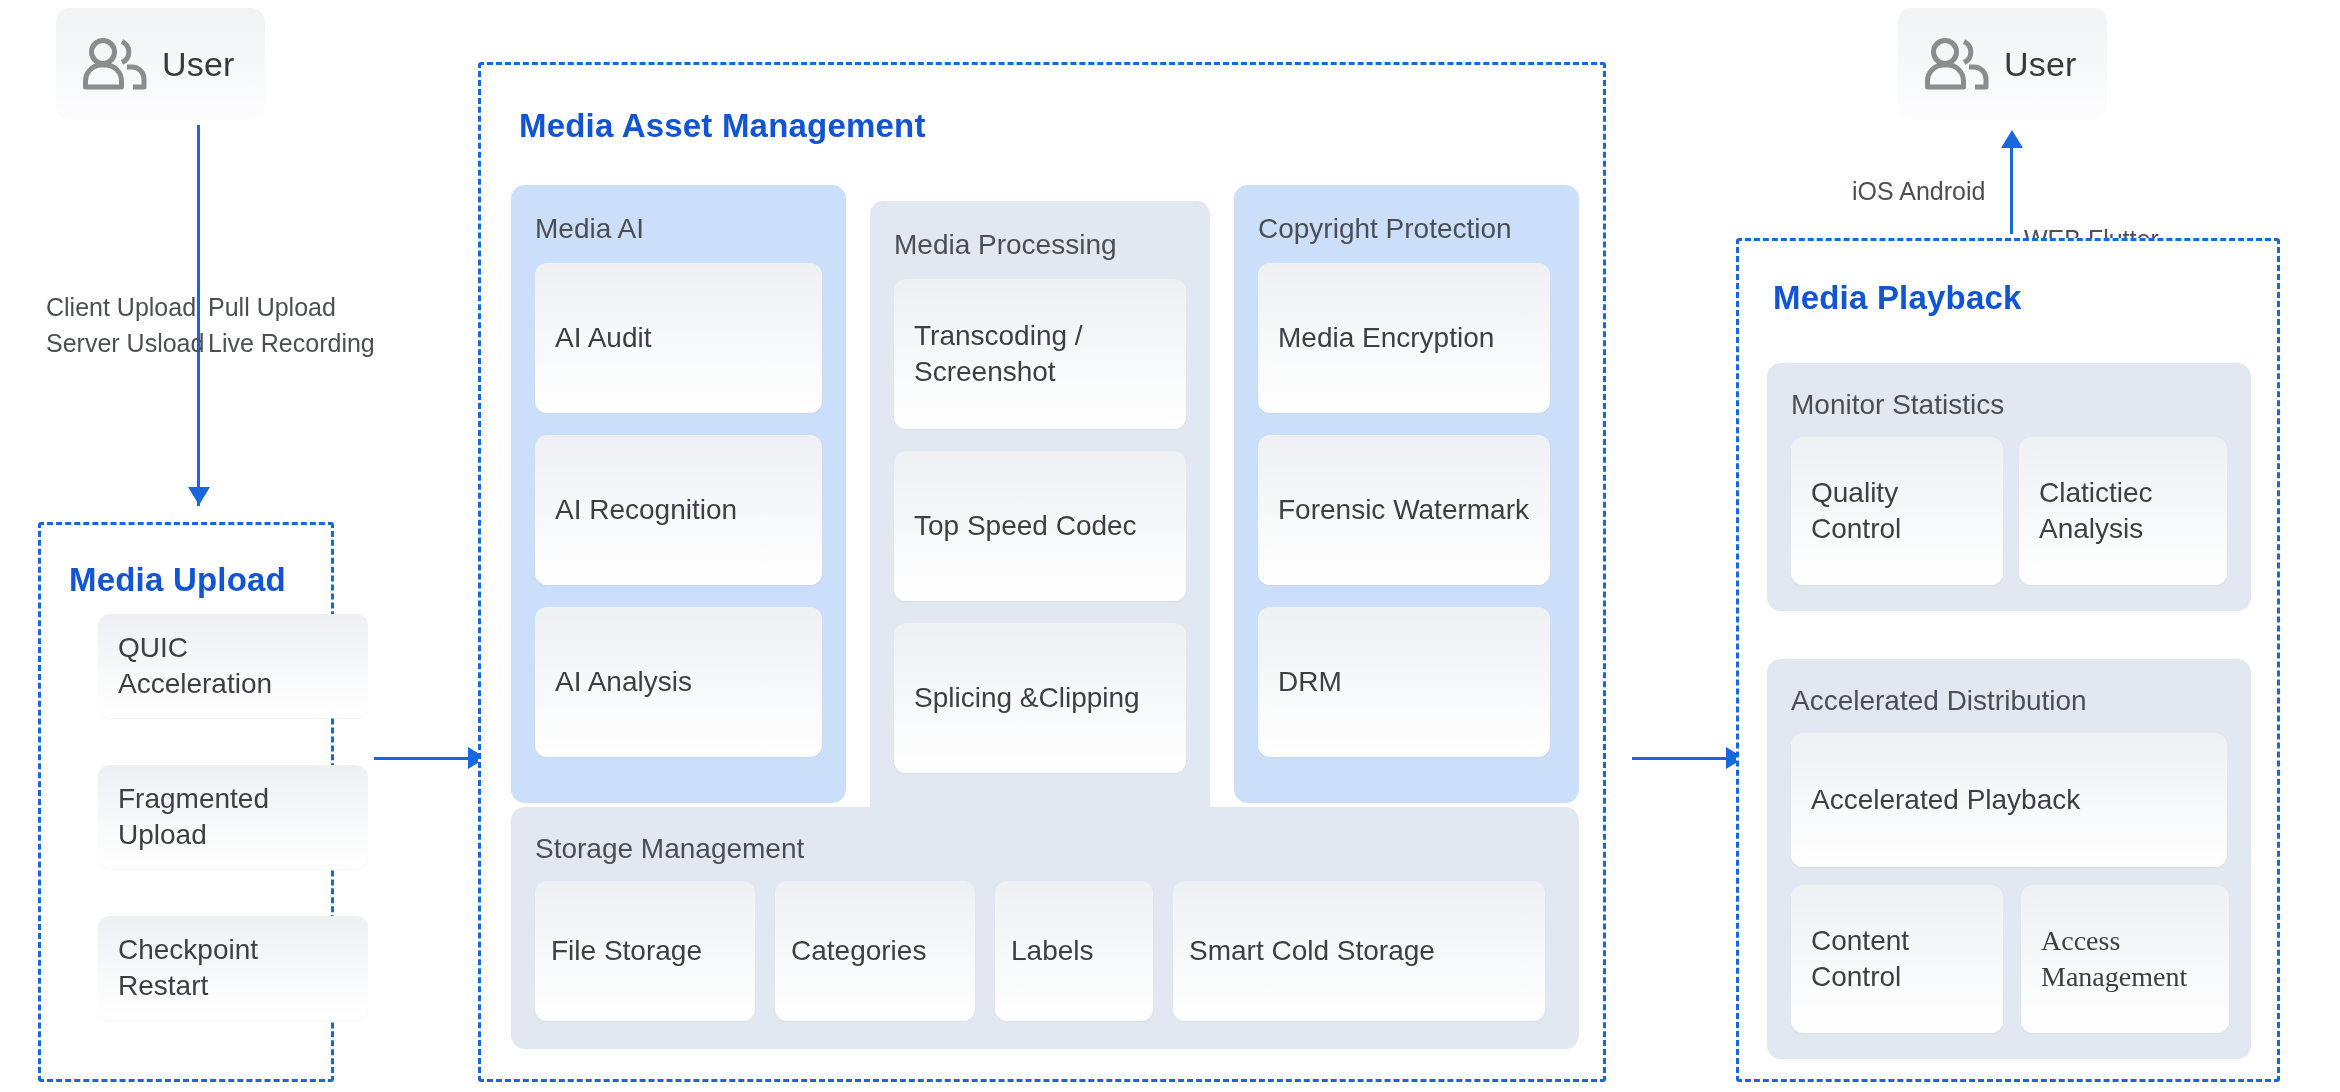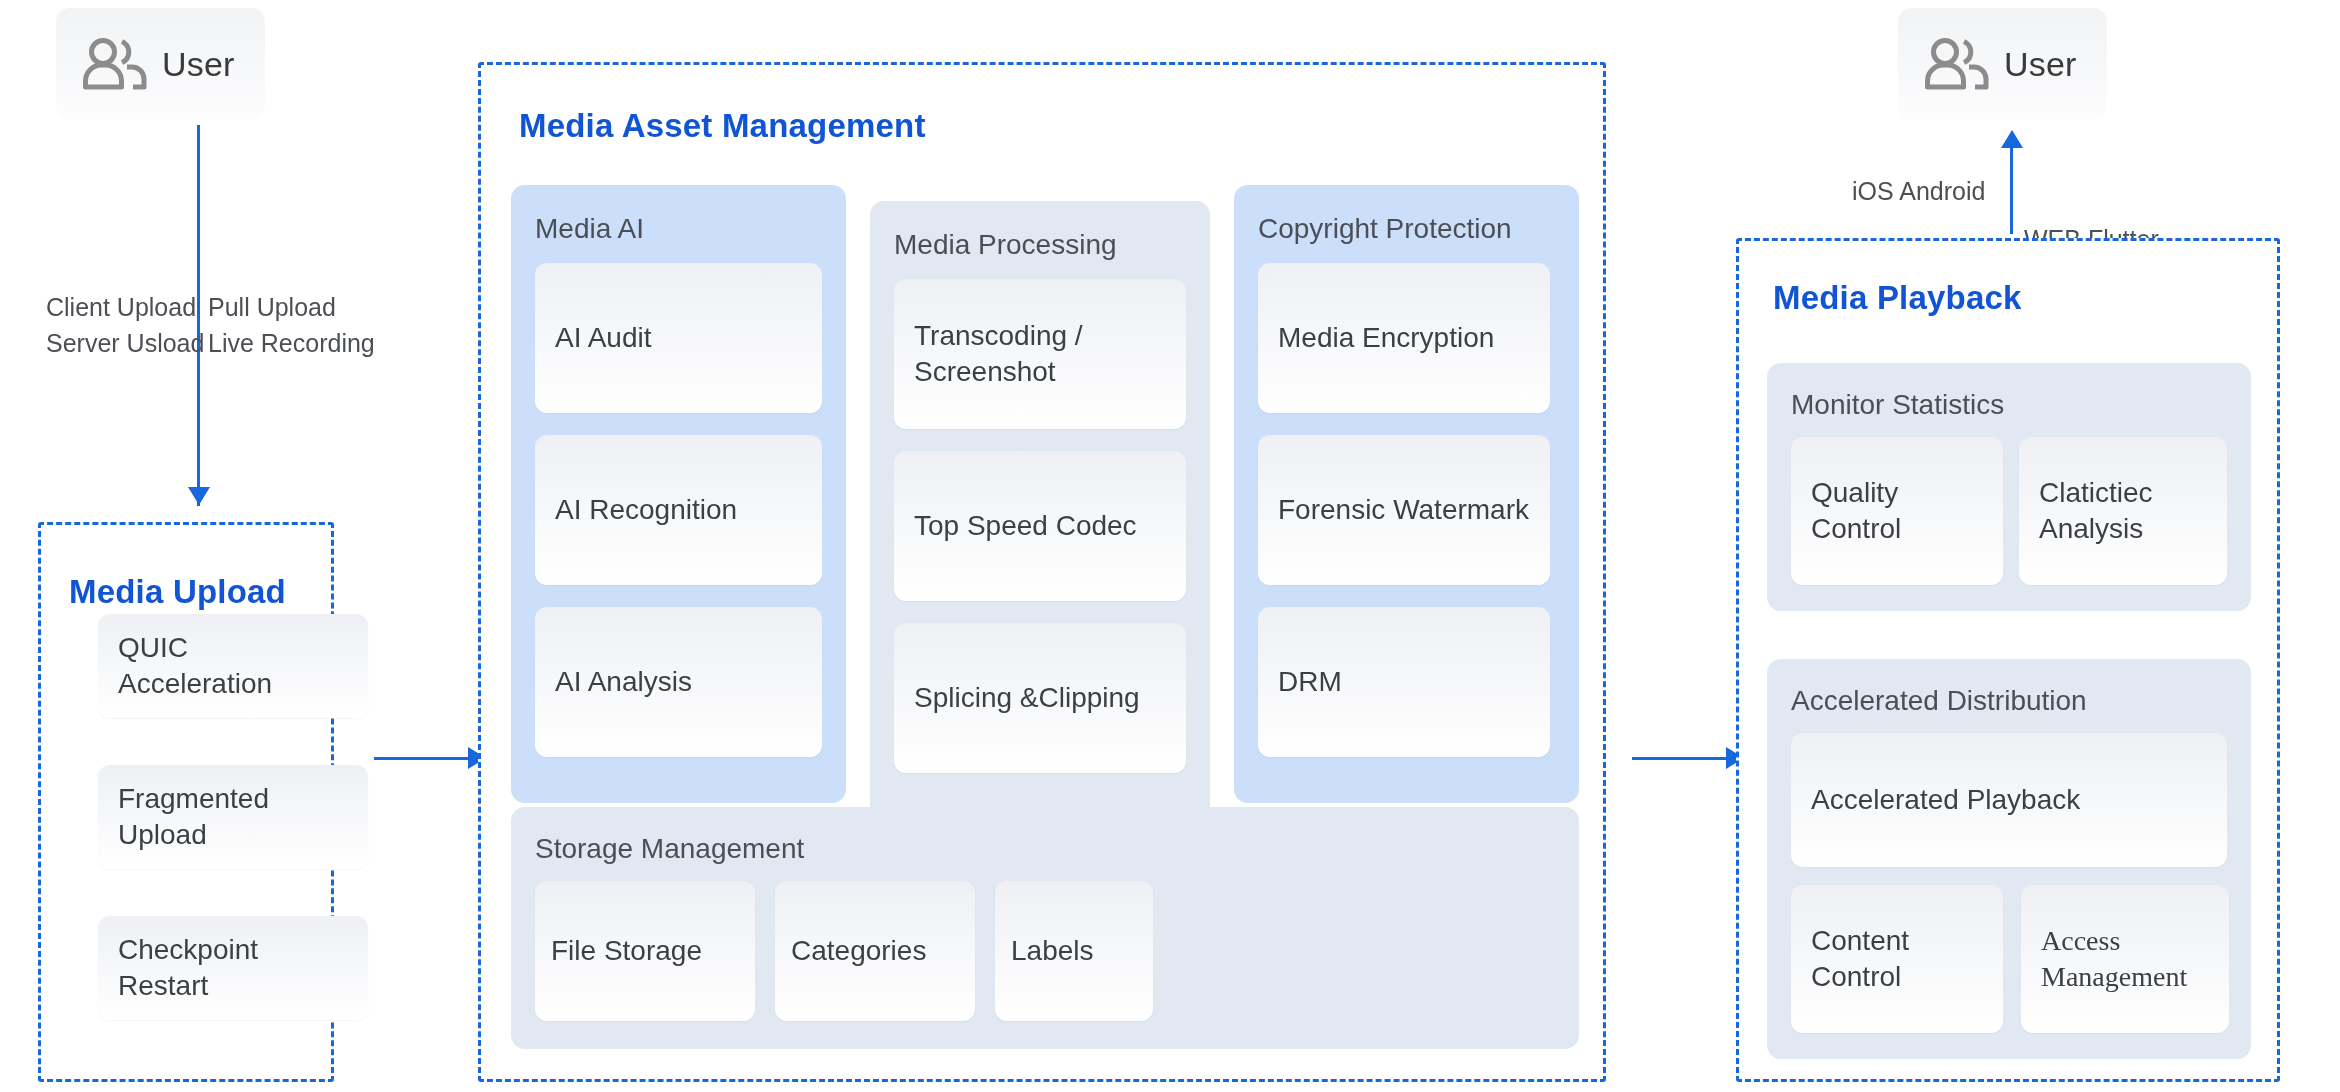--- a/index.html
+++ b/index.html
@@ -118,21 +118,21 @@
   <div class="plain" style="left:12px; top:290px; text-align:left;margin-left:34px;">
     <div>Client Upload</div>
     <div>Server Usload</div>
   </div>
   <div class="plain" style="left:208px; top:290px; text-align:left;">
     <div>Pull Upload</div>
     <div>Live Recording</div>
   </div>
 
   <div class="dashed" style="left:38px; top:522px; width:296px; height:560px;">
-    <div class="sec-title" style="left:28px; top:48px;">Media Upload</div>
+    <div class="sec-title" style="left:28px; top:36px;">Media Upload</div>
 
     <div class="card" style="left:57px; top:89px; width:270px; height:104px;">
       <span>QUIC Acceleration</span>
     </div>
     <div class="card" style="left:57px; top:240px; width:270px; height:104px;">
       <span>Fragmented Upload</span>
     </div>
     <div class="card" style="left:57px; top:391px; width:270px; height:104px;">
       <span>Checkpoint Restart</span>
     </div>
@@ -186,20 +186,23 @@
     <div class="group" style="left:30px; top:742px; width:1068px; height:242px;">
       <div class="group-title" style="left:24px; top:26px;">Storage Management</div>
       <div class="card tight" style="left:24px; top:74px; width:220px; height:140px;">
         <span>File Storage</span>
       </div>
       <div class="card tight" style="left:264px; top:74px; width:200px; height:140px;">
         <span>Categories</span>
       </div>
       <div class="card tight" style="left:484px; top:74px; width:158px; height:140px;">
         <span>Labels</span>
+      </div>
+      <div class="card tight" style="left:662px; top:74px; width:372px; height:140px;">
+        <span>Smart Cold Storage</span>
       </div>
     </div>
   </div>
 
   <div class="hline" style="left:1632px; top:757px; width:96px;"></div>
   <div class="arrow-right" style="left:1726px; top:747px;"></div>
 
   <div class="user-chip" style="left:1898px; top:8px;">
     <svg class="user-icon" viewBox="0 0 66 52">
       <circle cx="21" cy="14" r="11.5" fill="none" stroke="#8c8c8c" stroke-width="5"></circle>

